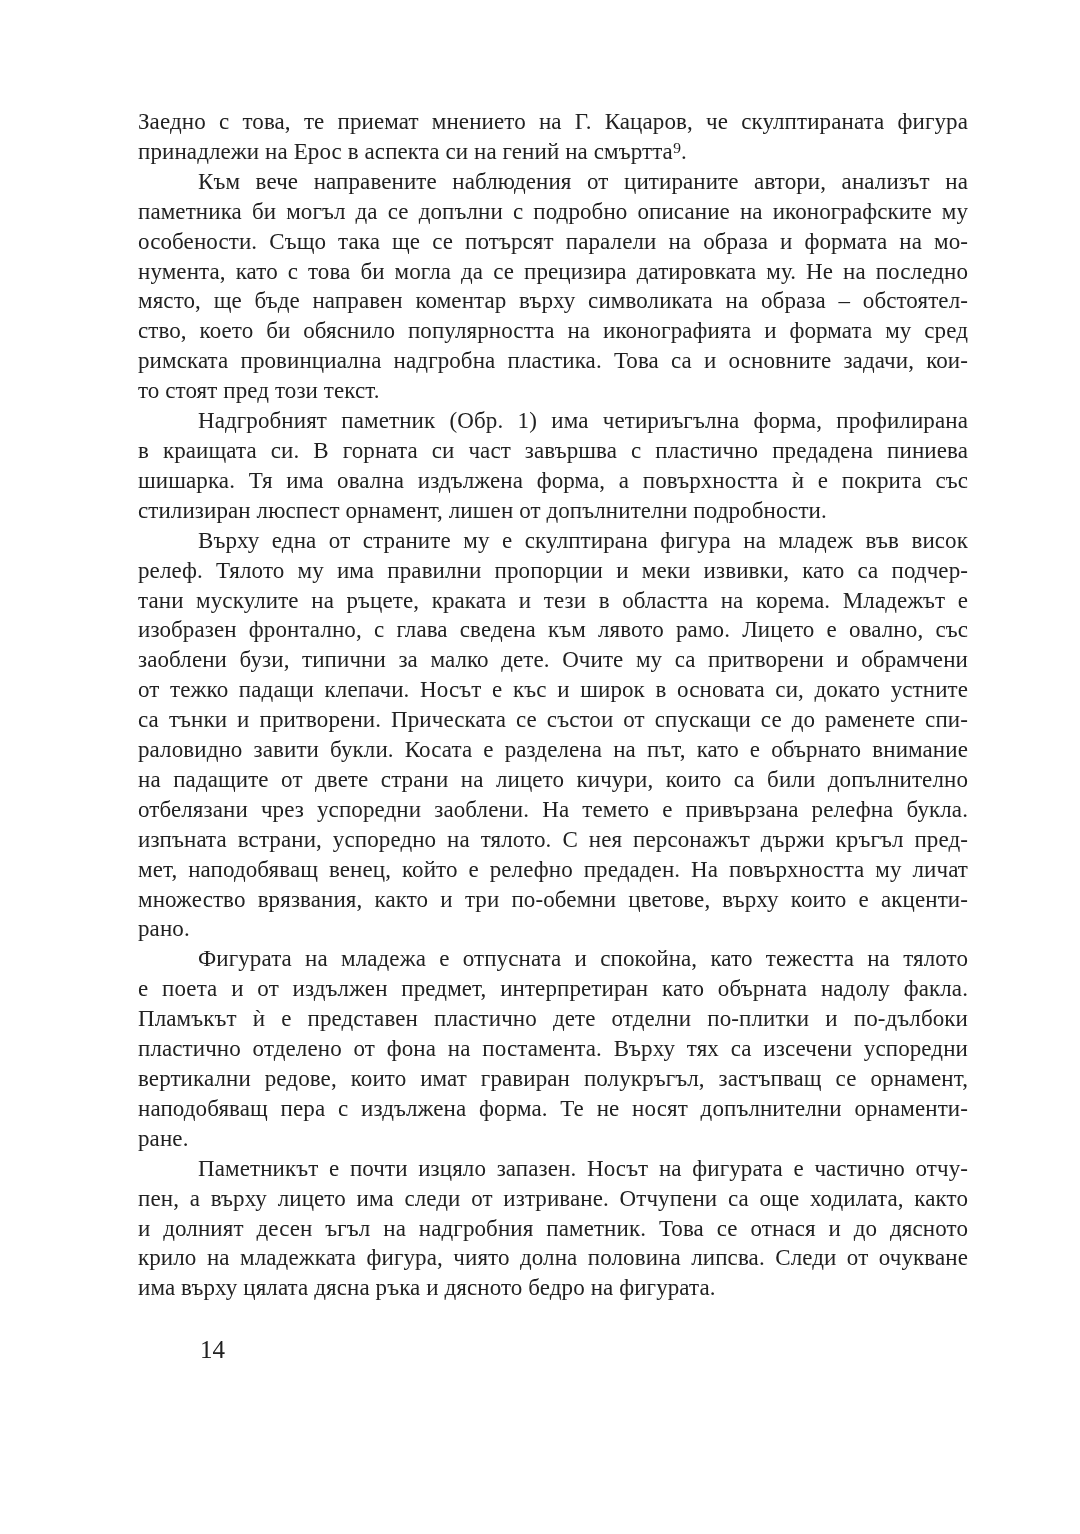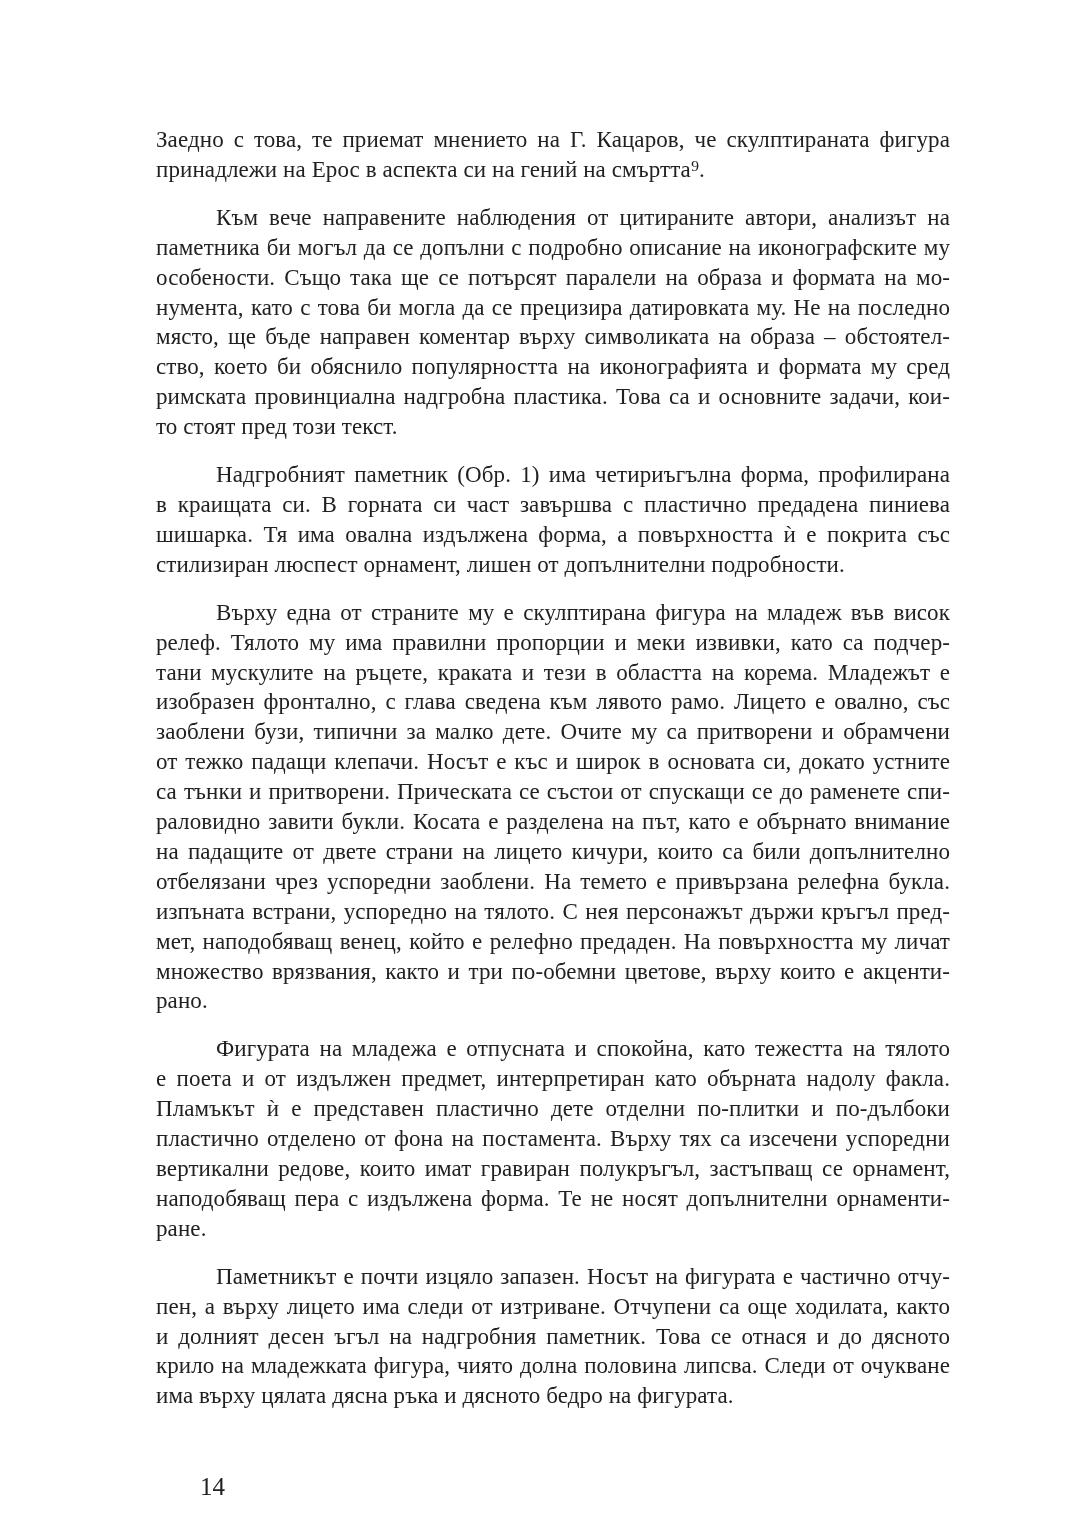--- a/index.html
+++ b/index.html
@@ -23,38 +23,38 @@
     position: absolute;
     left: 138px;
     top: 107px;
     width: 830px;
     font-size: 23px;
     line-height: 29.9px;
     color: #212121;
     letter-spacing: 0.1px;
   }
   .paragraph {
-    margin: 18px;
+    margin: 0;
     padding: 0;
   }
   .line {
     text-align: justify;
     text-align-last: justify;
     white-space: normal;
   }
   .line.last {
     text-align-last: left;
   }
   .line.indent {
     text-indent: 60px;
   }
   .page-number {
     position: absolute;
     left: 200px;
-    top: 1472px;
+    top: 1335px;
     font-size: 25px;
     line-height: 30px;
     color: #212121;
   }
 </style>
 </head>
 <body>
 
 <div class="page">
   <div class="text-block">

